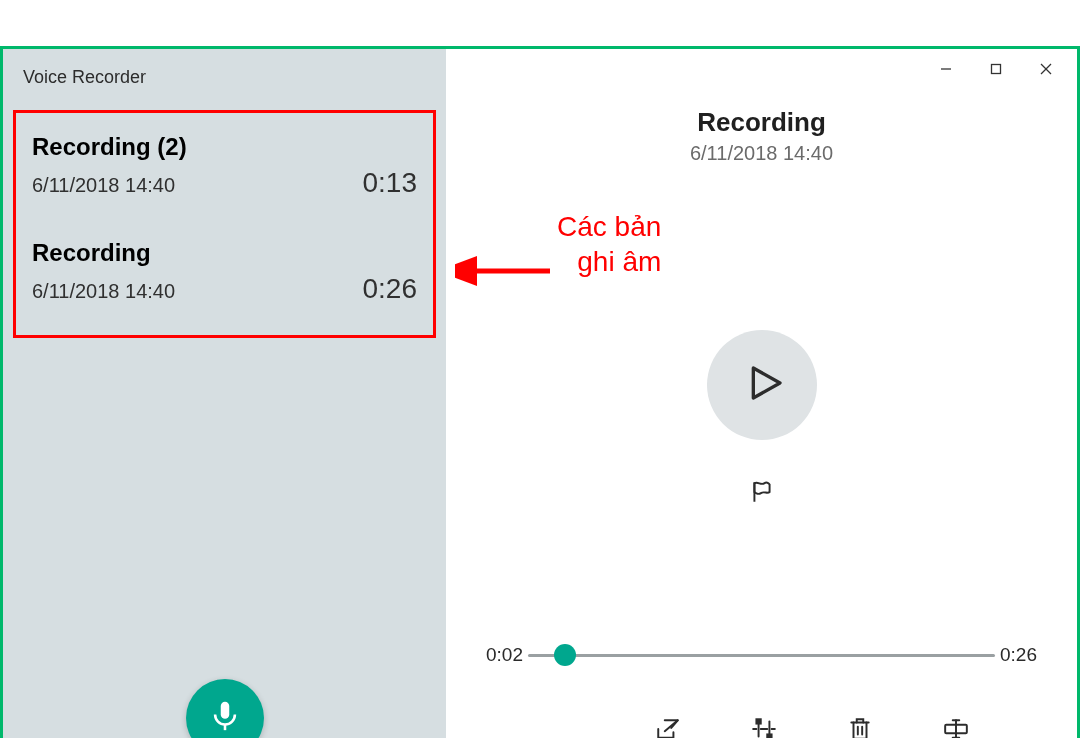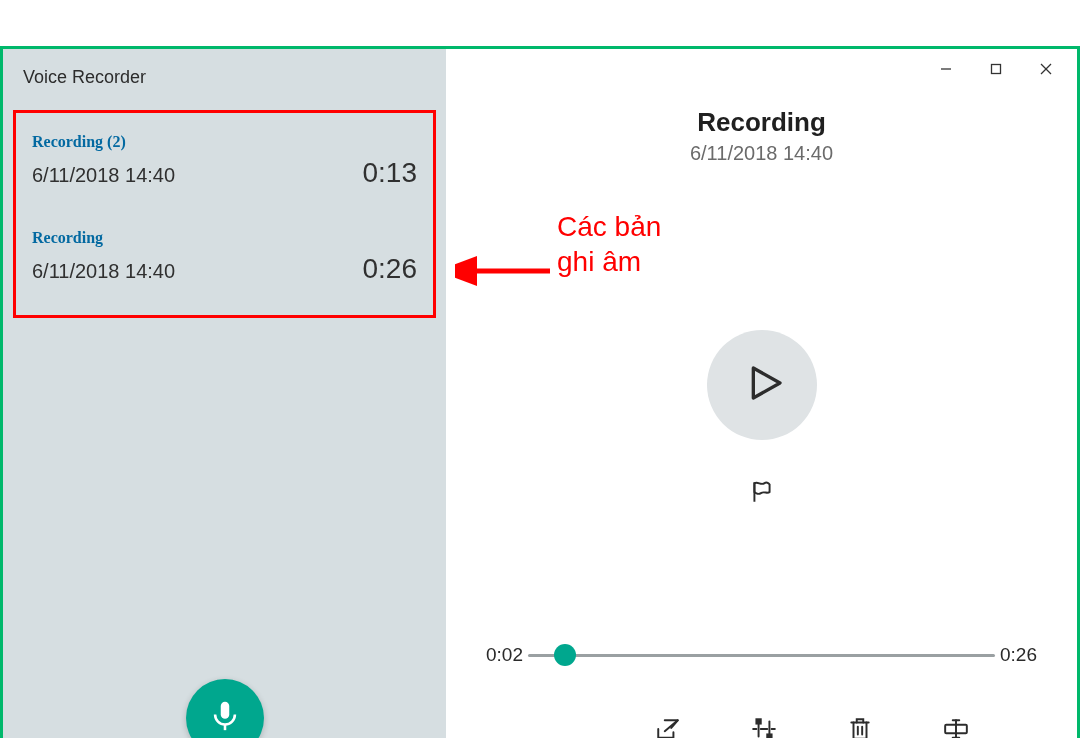--- a/index.html
+++ b/index.html
@@ -7,21 +7,21 @@
     .window { width: 1080px; height: 738px; border: 3px solid #00b86b; display: flex; background: #ffffff; position: relative; margin-top: 46px; }
     .sidebar { width: 443px; height: 100%; background: #d6dee1; position: relative; display: flex; flex-direction: column; }
     .title-bar { padding: 18px 20px 10px 20px; font-size: 18px; color: #2c2c2c; }
     .date-header { padding: 20px 20px 6px 20px; font-size: 26px; font-weight: 600; color: #202020; border-bottom: 1px solid #a7afb2; margin: 0 16px; }
     .date-header-wrap { padding: 14px 0 0 0; }
     .date-label { padding: 0 4px 6px 4px; }
     .recordings-box { margin: 12px 10px 0 10px; border: 3px solid #ff0000; padding: 10px 10px 18px 10px; }
     .rec-item { padding: 10px 6px 12px 6px; cursor: pointer; }
     .rec-item:first-child { margin-bottom: 18px; }
     .rec-top { display: flex; justify-content: space-between; align-items: baseline; }
-    .rec-name { font-size: 16px; font-weight: 600; color: #0369a1; font-family: Liberation Serif, serif; }
+    .rec-name { font-size: 24px; font-weight: 600; color: #000000; }
     .rec-sub { display: flex; justify-content: space-between; align-items: baseline; margin-top: 6px; }
     .rec-date { font-size: 20px; color: #303030; }
     .rec-dur { font-size: 28px; color: #303030; }
     .record-btn { position: absolute; bottom: 24px; left: 50%; transform: translateX(-50%); width: 78px; height: 78px; border-radius: 50%; background: #00a78e; display: flex; align-items: center; justify-content: center; cursor: pointer; box-shadow: 0 2px 6px rgba(0,0,0,.2); }
     .record-btn svg { width: 34px; height: 34px; }
     .content { flex: 1; position: relative; background: #ffffff; display: flex; flex-direction: column; }
     .win-controls { position: absolute; top: 6px; right: 6px; display: flex; gap: 0; }
     .win-btn { width: 50px; height: 32px; display: flex; align-items: center; justify-content: center; color: #333; cursor: pointer; }
     .header-detail { text-align: center; margin-top: 58px; }
     .header-title { font-size: 26px; font-weight: 600; color: #202020; }
@@ -34,21 +34,21 @@
     .timeline { display: flex; align-items: center; padding: 0 40px; margin-bottom: 40px; }
     .time-label { font-size: 19px; color: #2a2a2a; min-width: 42px; }
     .time-label.right { text-align: right; }
     .track { flex: 1; height: 24px; position: relative; display: flex; align-items: center; cursor: pointer; }
     .track-line { height: 3px; width: 100%; background: #9aa0a2; border-radius: 2px; }
     .track-knob { position: absolute; left: 8%; width: 22px; height: 22px; border-radius: 50%; background: #00a78e; top: 50%; transform: translate(-50%, -50%); }
     .bottom-tools { display: flex; justify-content: center; gap: 48px; padding-bottom: 26px; padding-right: 20px; margin-left: 120px; }
     .tool-btn { width: 48px; height: 48px; display: flex; align-items: center; justify-content: center; cursor: pointer; color: #303030; }
     .tool-btn svg { width: 26px; height: 26px; }
     .annotation { position: absolute; left: 452px; top: 160px; pointer-events: none; }
-    .anno-text { color: #ff0000; font-size: 28px; font-family: 'Times New Roman', serif; line-height: 1.25; text-align: left; position: absolute; left: 102px; top: 0; white-space: nowrap; }
+    .anno-text { color: #ff0000; font-size: 28px; font-family: 'Times New Roman', serif; line-height: 1.25; text-align: right; position: absolute; left: 102px; top: 0; white-space: nowrap; }
     .anno-arrow { position: absolute; left: 0; top: 42px; }
   </style>
 </head>
 <body>
 
 <div class="window">
 
   <div class="sidebar">
     <div class="title-bar">Voice Recorder</div>
     <div class="recordings-box">

